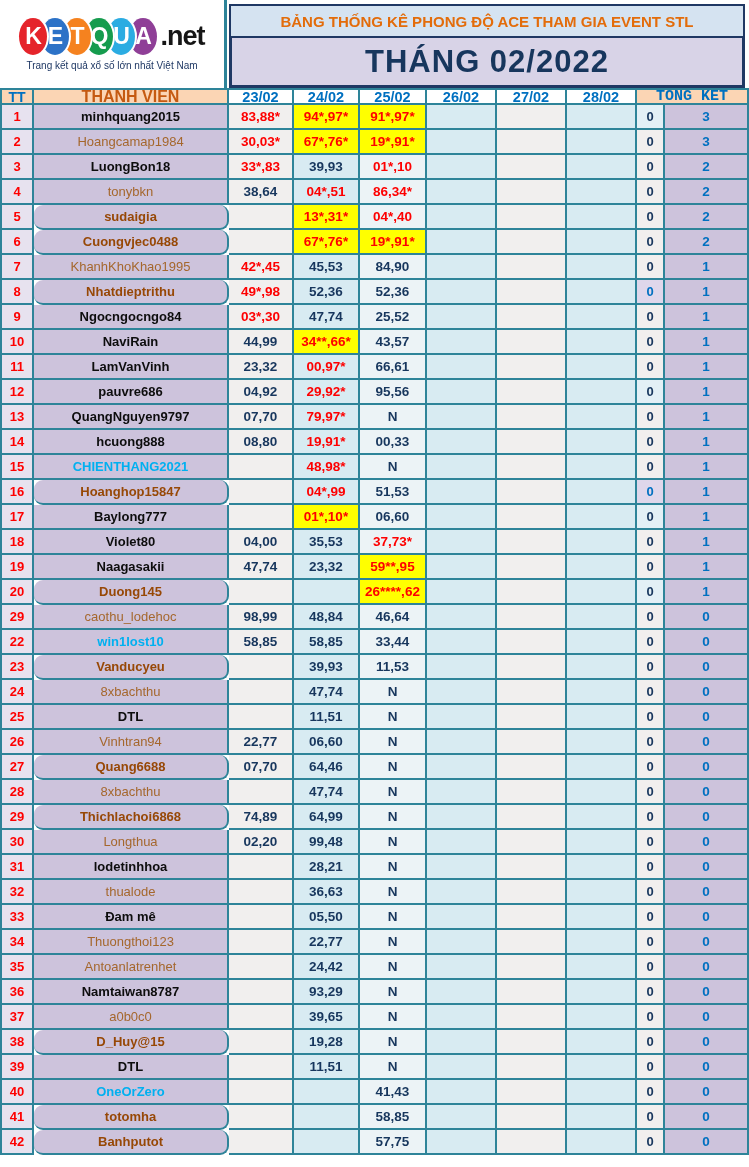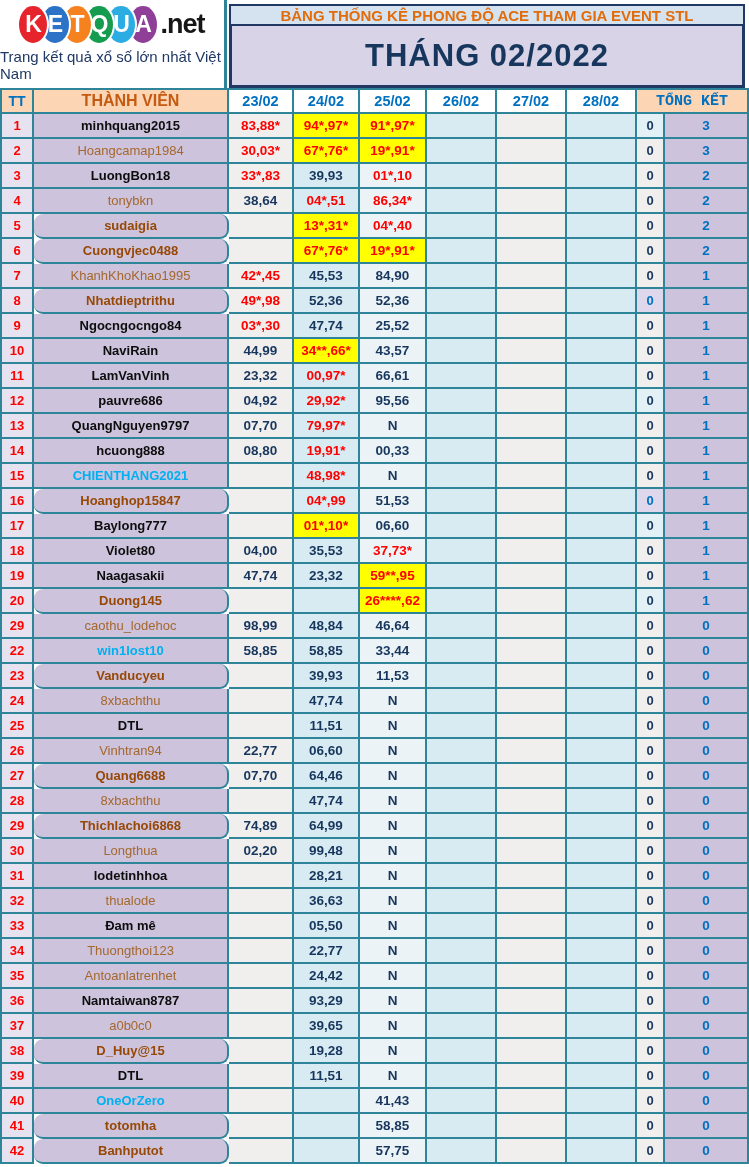--- a/index.html
+++ b/index.html
@@ -12,32 +12,32 @@
   body{width:749px;height:1167px;font-family:"Liberation Sans",sans-serif;background:#fff;overflow:hidden;}
   .page{width:749px;height:1167px;display:flex;flex-direction:column;}
   
   .top{height:88px;display:flex;background:#fff;}
   .logo-panel{width:227px;background:#fff;border-right:3px solid var(--teal);display:flex;flex-direction:column;align-items:center;justify-content:center;}
   .logo-row{display:flex;align-items:center;}
   .oval{width:28px;height:37px;border-radius:50%;display:flex;align-items:center;justify-content:center;
         color:#fff;font-weight:bold;font-size:23px;margin-left:-6px;box-shadow:0 0 0 2px #fff;}
   .oval:first-child{margin-left:0;}
   .logo-net{color:#161616;font-weight:bold;font-size:27px;margin-left:3px;letter-spacing:-1px;}
-  .tagline{margin-top:5px;color:var(--navyb);font-size:15px;}
+  .tagline{margin-top:5px;color:var(--navyb);font-size:10px;}
   .title-panel{flex:1;background:#fff;padding:4px 4px 0 2px;display:flex;flex-direction:column;}
   .title1{border:2px solid var(--navyb);background:#d5e3f1;color:var(--orange);font-weight:bold;
-          font-size:15px;height:22px;display:flex;align-items:center;justify-content:center;}
+          font-size:15px;height:34px;display:flex;align-items:center;justify-content:center;}
   .title2{border:3px solid var(--navyb);border-top:none;background:#d8d3e7;color:var(--navy);
           font-weight:bold;font-size:31px;flex:1;display:flex;align-items:center;justify-content:center;letter-spacing:1px;}
   
   .grid-row{display:grid;grid-template-columns:32px 195px 65px 66px 67px 70px 70px 70px 28px auto;
             border-left:2px solid var(--teal);}
   .cell{border-right:2px solid var(--teal);border-bottom:2px solid var(--teal);
         display:flex;align-items:center;justify-content:center;font-size:13px;font-weight:bold;overflow:hidden;}
-  .hdr{height:26px;}
+  .hdr{height:17px;}
   .hdr .cell{border-top:2px solid var(--teal);}
   .h-peach{background:var(--peach);color:var(--blue);font-size:14px;}
   .h-member{background:var(--peach);color:#c55a11;font-size:16px;}
   .h-date{background:#fff;color:var(--blue);font-size:14.5px;}
   .h-total{background:var(--peach);color:var(--blue);font-size:15px;grid-column:span 2;font-family:Liberation Mono, monospace;}
   .row{height:25px;}
   .rank{background:var(--lavlight);color:var(--red);}
   .name{background:var(--lav);}
   .nk{color:#0d0d0d;font-weight:bold;}
   .nb{color:#974806;font-weight:bold;border-radius:9px;}

